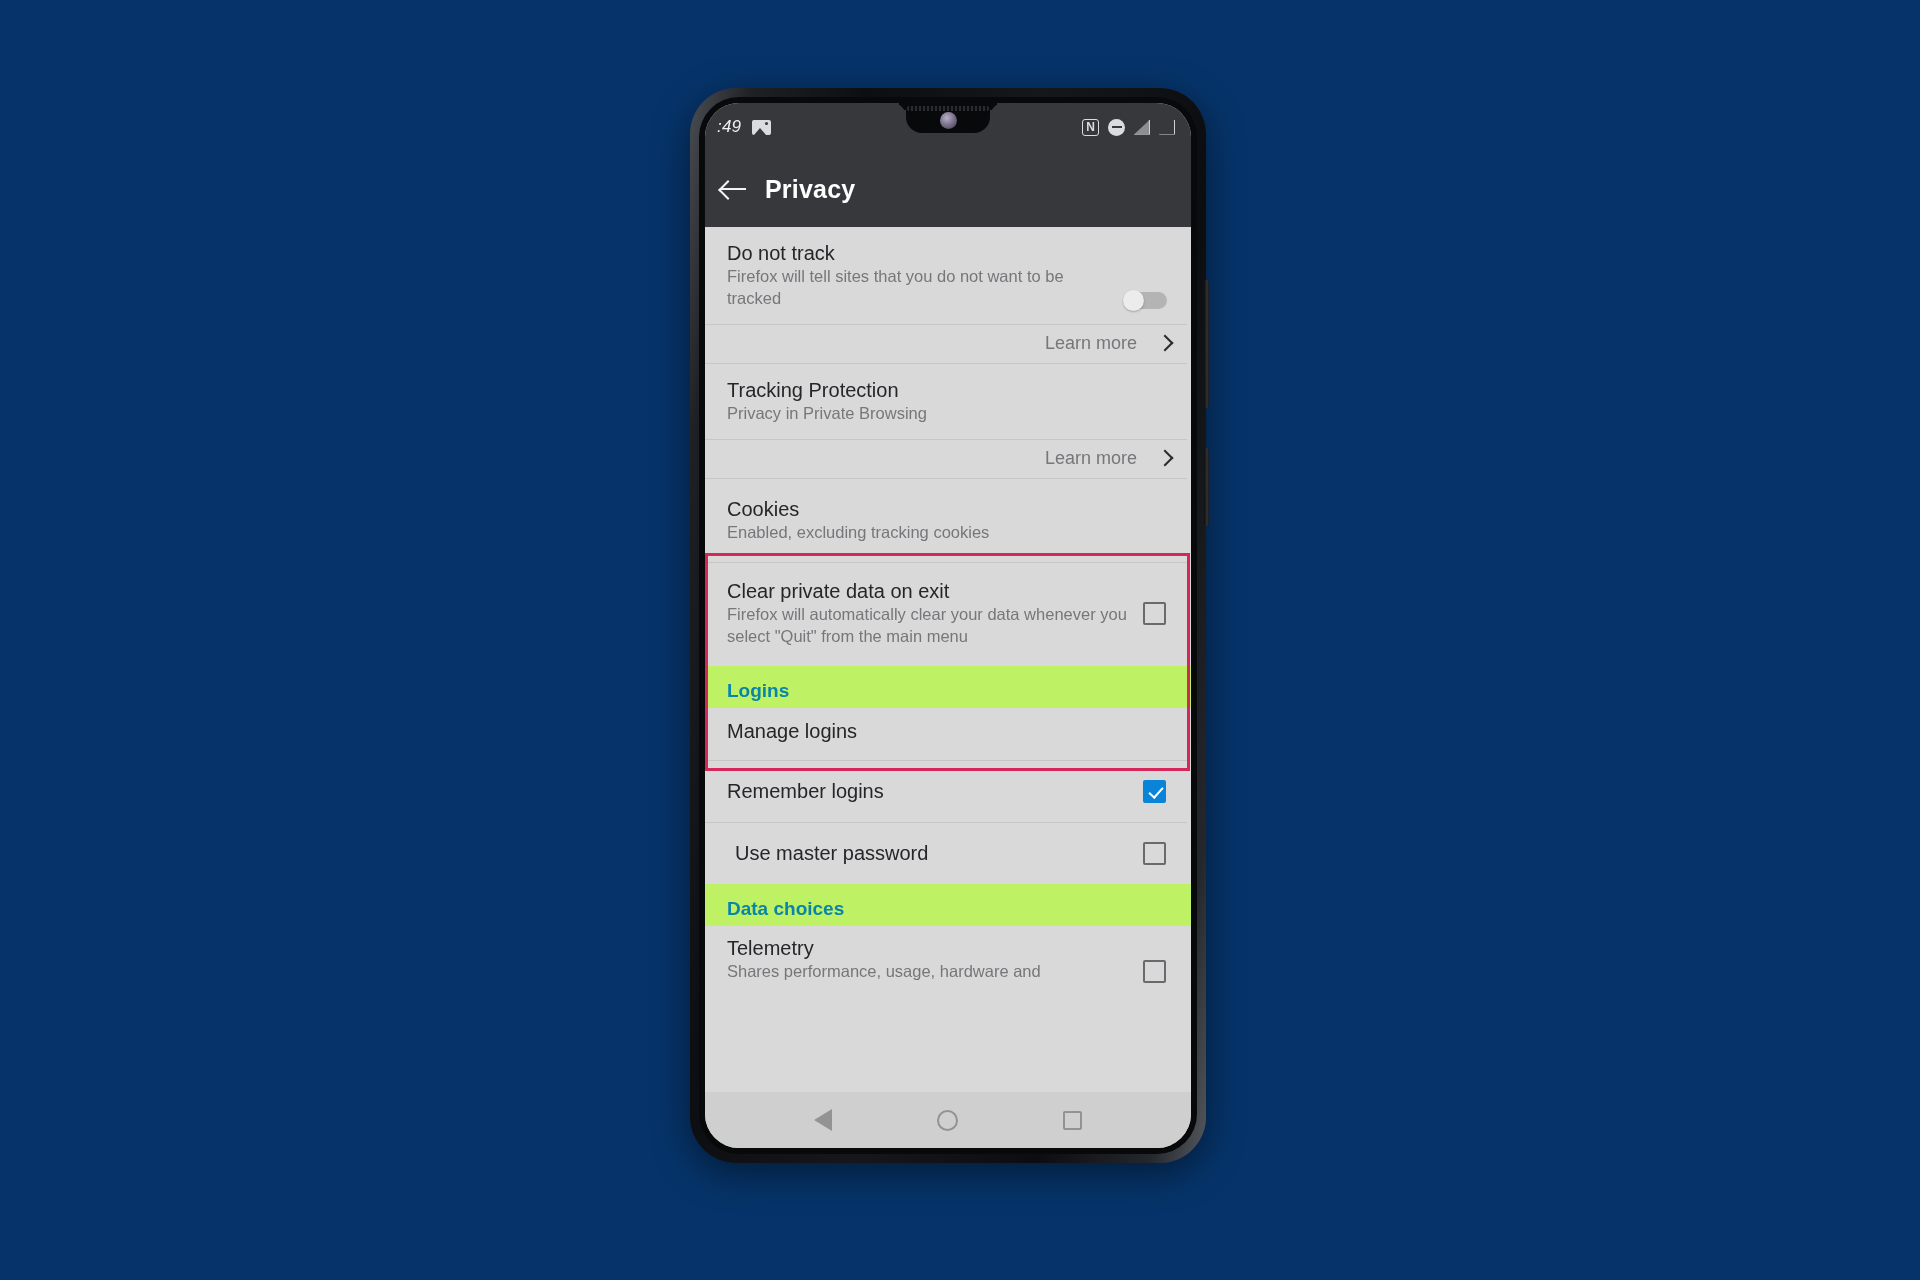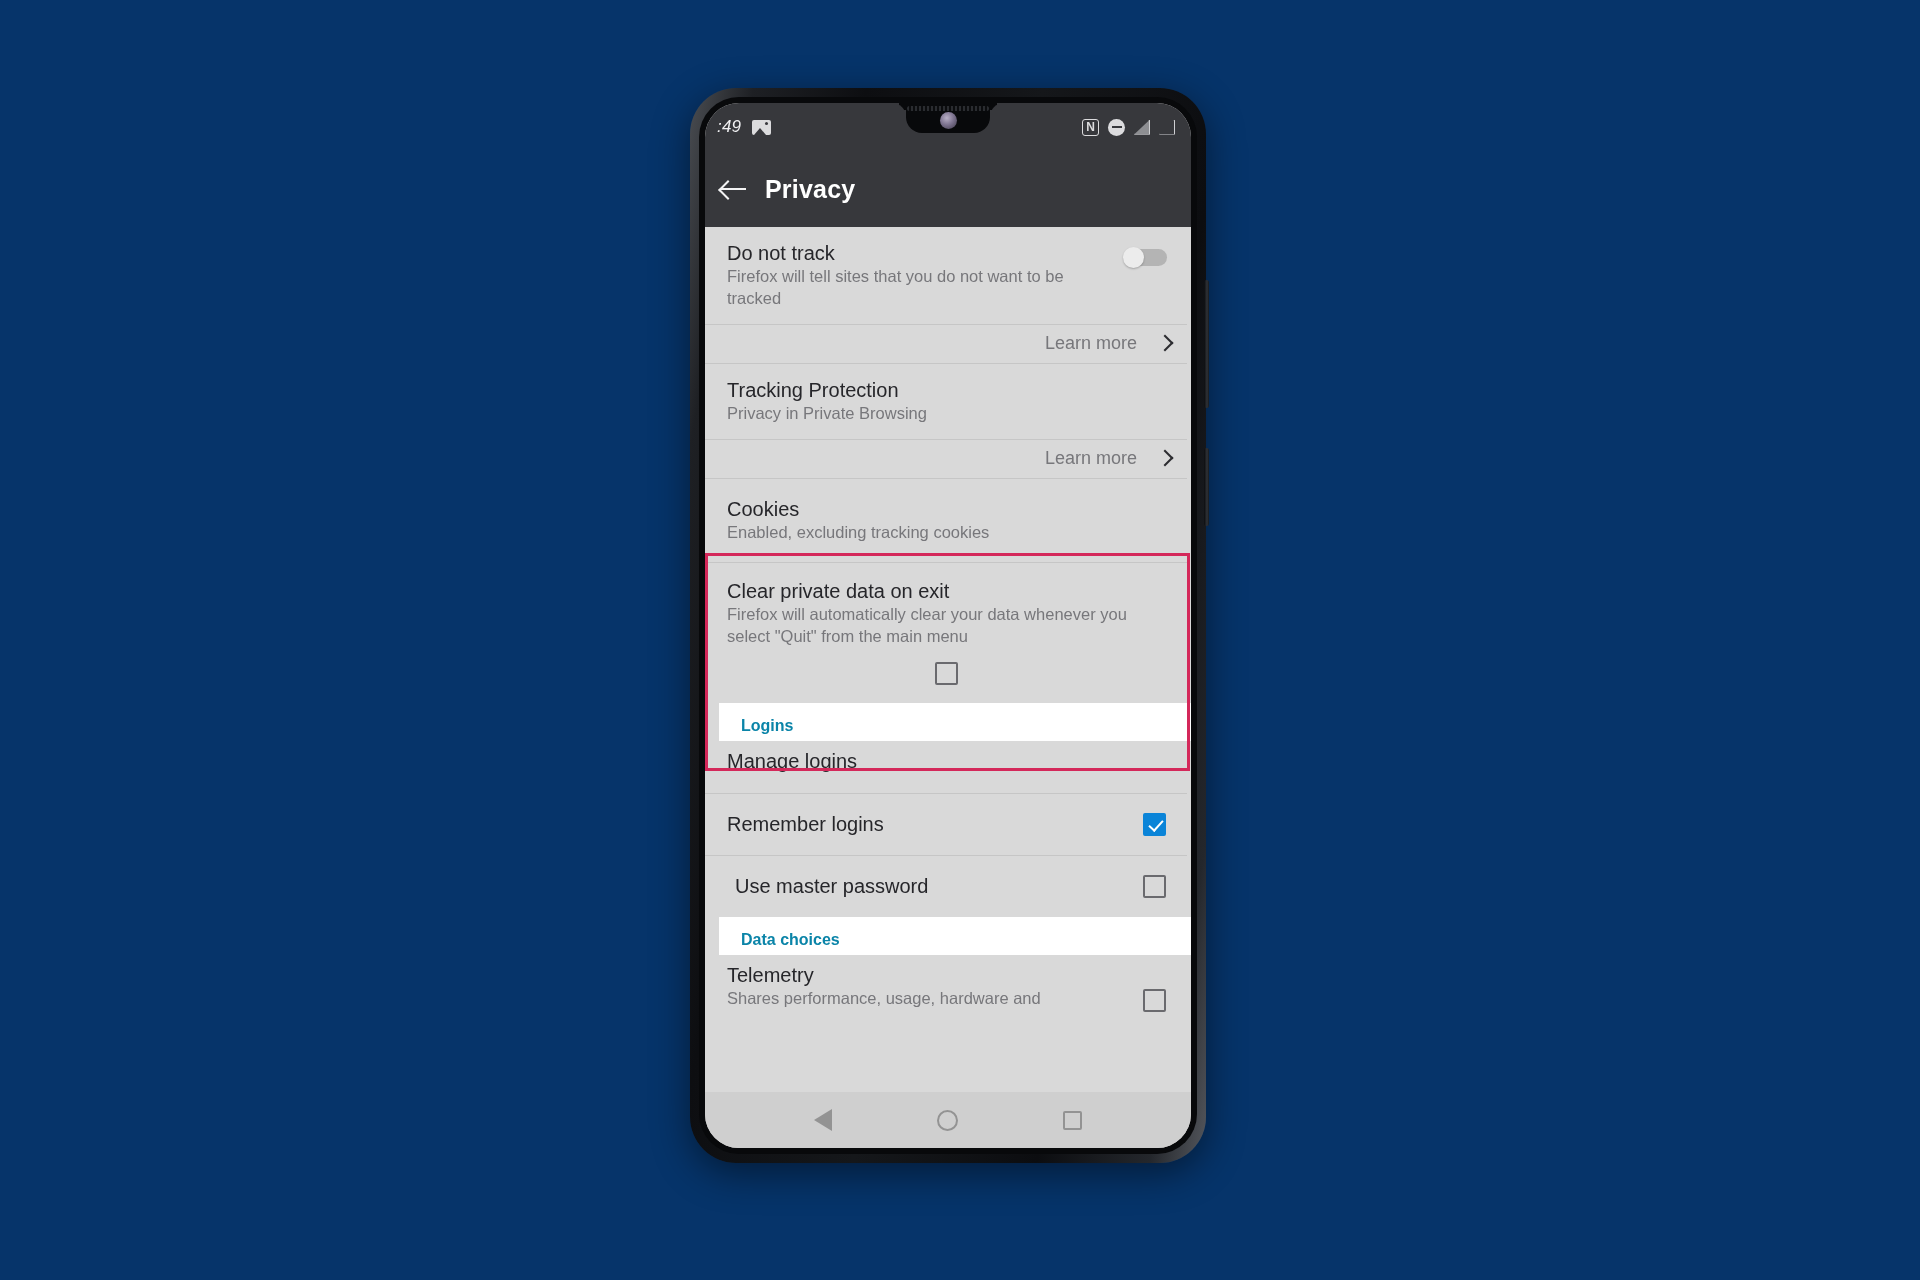--- a/index.html
+++ b/index.html
@@ -283,21 +283,21 @@
   .settings-list {
     flex: 1 1 auto;
     background: #d9d9d9;
     overflow: hidden;
     position: relative;
   }
 
   .row {
     padding: 14px 22px 14px 22px;
     display: flex;
-    align-items: flex-start;
+    align-items: flex-end;
     justify-content: space-between;
     gap: 14px;
     background: #d9d9d9;
     min-height: 52px;
   }
 
   .row.centered { align-items: center; }
 
   .row-text { flex: 1 1 auto; min-width: 0; }
 
@@ -386,25 +386,24 @@
     left: 6.5px; top: 2.5px;
     width: 6px; height: 12px;
     border-right: 2.8px solid #ffffff;
     border-bottom: 2.8px solid #ffffff;
     transform: rotate(42deg);
   }
 
   
   .section-header {
     padding: 14px 22px 6px 22px;
-    font-size: 16px;
+    font-size: 19px;
     font-weight: bold;
     color: #0a84a8;
-    background: #ffffff;
-    margin-left: 14px;
+    background: #bef264;
   }
 
   
   .highlight-box {
     position: absolute;
     border: 3px solid #d4285a;
     pointer-events: none;
     z-index: 60;
     left: 0;
     right: 1px;
@@ -514,21 +513,21 @@
 
       <div class="row" style="padding-top:18px;padding-bottom:18px;">
         <div class="row-text">
           <div class="row-title">Cookies</div>
           <div class="row-sub">Enabled, excluding tracking cookies</div>
         </div>
       </div>
 
       <div class="divider"></div>
 
-      <div class="row centered" style="padding-top:16px;padding-bottom:18px;flex-direction:column;">
+      <div class="row centered" style="padding-top:16px;padding-bottom:18px;">
         <div class="row-text">
           <div class="row-title">Clear private data on exit</div>
           <div class="row-sub">Firefox will automatically clear your data whenever you select "Quit" from the main menu</div>
         </div>
         <div class="checkbox"></div>
       </div>
 
       <div class="section-header">Logins</div>
 
       <div class="row" style="padding-top:8px;padding-bottom:16px;">

